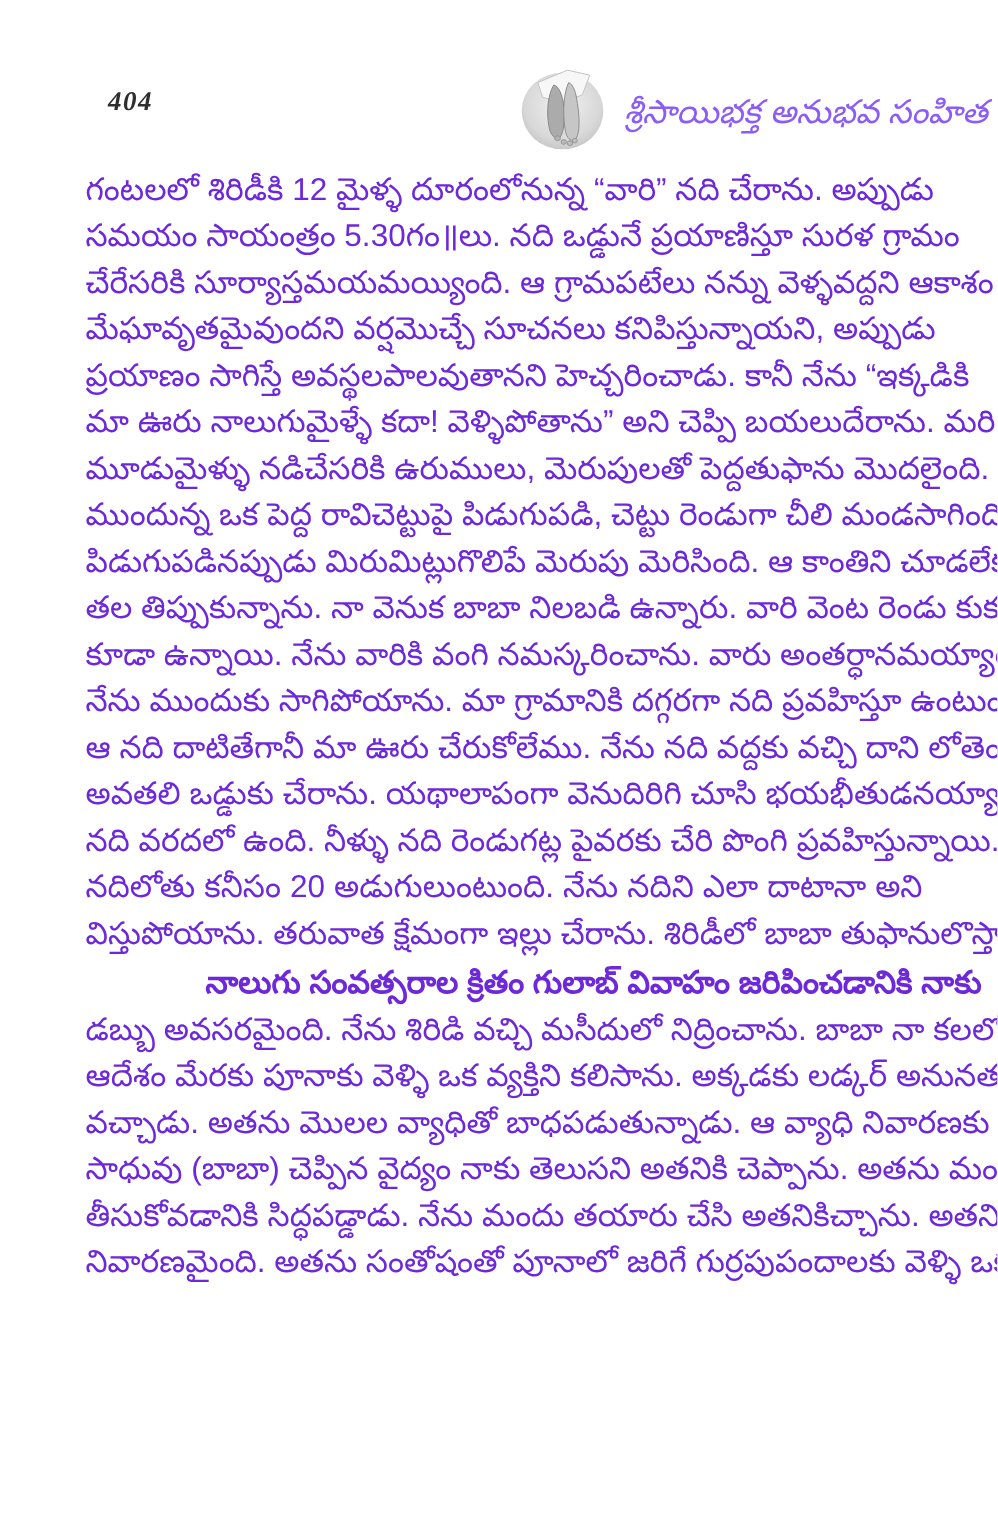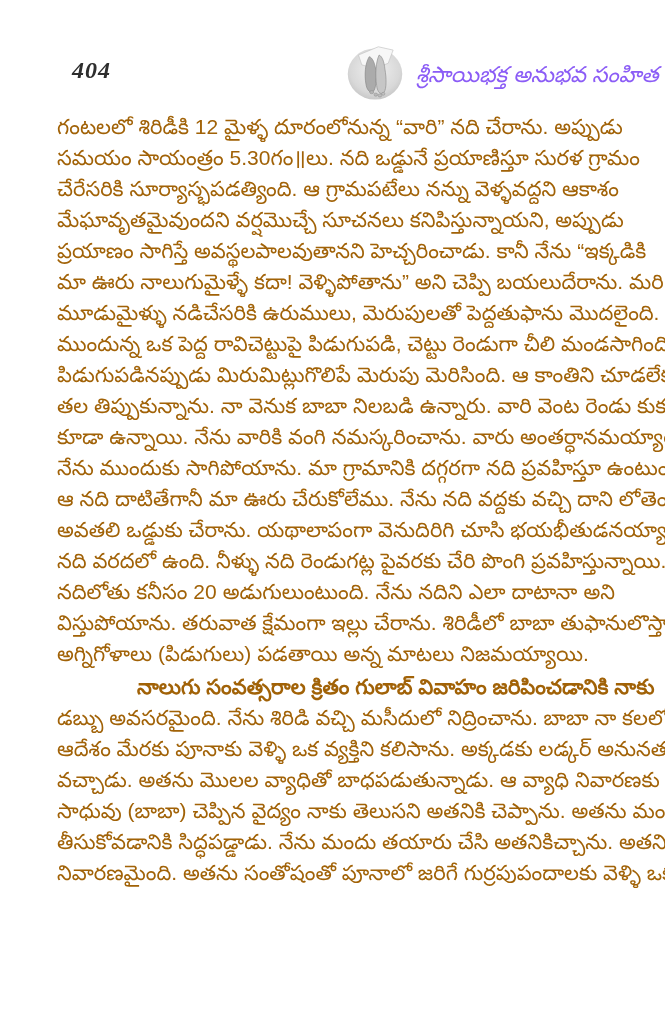--- a/index.html
+++ b/index.html
@@ -16,21 +16,21 @@
     font-family: "Liberation Sans", sans-serif;
   }
   
   .page-number {
     position: absolute;
     left: 72px;
     top: 57px;
     font-family: "Liberation Serif", serif;
     font-weight: bold;
     font-style: italic;
-    font-size: 24px;
+    font-size: 18px;
     letter-spacing: 1px;
     color: #2e2e2e;
   }
   .logo {
     position: absolute;
     left: 342px;
     top: 43px;
     width: 66px;
     height: 62px;
   }
@@ -46,21 +46,21 @@
     color: #8b5cf6;
     white-space: nowrap;
   }
   
   .body-text {
     position: absolute;
     left: 57px;
     top: 111px;
     width: 558px;
     font-size: 21px;
-    color: #a16207;
+    color: #6d28d9;
   }
   .para { margin: 0; }
   .para + .para { margin-top: 2px; }
   .line {
     height: 31px;
     line-height: 31px;
     text-align: justify;
     text-align-last: justify;
     white-space: nowrap;
     overflow: visible;
@@ -103,36 +103,35 @@
       <ellipse cx="50" cy="61" rx="2.0" ry="1.8" fill="#c1c1c1" stroke="#8a8a8a" stroke-width="0.6"></ellipse>
     </svg>
   </div>
 
   <div class="book-title">శ్రీసాయిభక్త అనుభవ సంహిత</div>
 
   <div class="body-text" id="paragraphs">
       <div class="para">
         <div class="line">గంటలలో శిరిడీకి 12 మైళ్ళ దూరంలోనున్న “వారి” నది చేరాను. అప్పుడు</div>
         <div class="line">సమయం సాయంత్రం 5.30గం॥లు. నది ఒడ్డునే ప్రయాణిస్తూ సురళ గ్రామం</div>
-        <div class="line">చేరేసరికి సూర్యాస్భపడత్యింది. ఆ గ్రామపటేలు నన్ను వెళ్ళవద్దని ఆకాశం</div>
+        <div class="line">చేరేసరికి సూర్యాస్తమయమయ్యింది. ఆ గ్రామపటేలు నన్ను వెళ్ళవద్దని ఆకాశం</div>
         <div class="line">మేఘావృతమైవుందని వర్షమొచ్చే సూచనలు కనిపిస్తున్నాయని, అప్పుడు</div>
         <div class="line">ప్రయాణం సాగిస్తే అవస్థలపాలవుతానని హెచ్చరించాడు. కానీ నేను “ఇక్కడికి</div>
         <div class="line">మా ఊరు నాలుగుమైళ్ళే కదా! వెళ్ళిపోతాను” అని చెప్పి బయలుదేరాను. మరి</div>
         <div class="line">మూడుమైళ్ళు నడిచేసరికి ఉరుములు, మెరుపులతో పెద్దతుఫాను మొదలైంది. నా</div>
         <div class="line">ముందున్న ఒక పెద్ద రావిచెట్టుపై పిడుగుపడి, చెట్టు రెండుగా చీలి మండసాగింది.</div>
         <div class="line">పిడుగుపడినప్పుడు మిరుమిట్లుగొలిపే మెరుపు మెరిసింది. ఆ కాంతిని చూడలేక</div>
         <div class="line">తల తిప్పుకున్నాను. నా వెనుక బాబా నిలబడి ఉన్నారు. వారి వెంట రెండు కుక్కలు</div>
         <div class="line">కూడా ఉన్నాయి. నేను వారికి వంగి నమస్కరించాను. వారు అంతర్ధానమయ్యారు.</div>
         <div class="line">నేను ముందుకు సాగిపోయాను. మా గ్రామానికి దగ్గరగా నది ప్రవహిస్తూ ఉంటుంది.</div>
         <div class="line">ఆ నది దాటితేగానీ మా ఊరు చేరుకోలేము. నేను నది వద్దకు వచ్చి దాని లోతెంతో</div>
         <div class="line">అవతలి ఒడ్డుకు చేరాను. యథాలాపంగా వెనుదిరిగి చూసి భయభీతుడనయ్యాను.</div>
         <div class="line">నది వరదలో ఉంది. నీళ్ళు నది రెండుగట్ల పైవరకు చేరి పొంగి ప్రవహిస్తున్నాయి.</div>
         <div class="line">నదిలోతు కనీసం 20 అడుగులుంటుంది. నేను నదిని ఎలా దాటానా అని</div>
         <div class="line">విస్తుపోయాను. తరువాత క్షేమంగా ఇల్లు చేరాను. శిరిడీలో బాబా తుఫానులొస్తాయి,</div>
-        <div class="line last">అగ్నిగోళాలు (పిడుగులు) పడతాయి అన్న మాటలు నిజమయ్యాయి.</div>
       </div>
       <div class="para">
         <div class="line indent">నాలుగు సంవత్సరాల క్రితం గులాబ్ వివాహం జరిపించడానికి నాకు</div>
         <div class="line">డబ్బు అవసరమైంది. నేను శిరిడి వచ్చి మసీదులో నిద్రించాను. బాబా నా కలలో</div>
         <div class="line">ఆదేశం మేరకు పూనాకు వెళ్ళి ఒక వ్యక్తిని కలిసాను. అక్కడకు లడ్కర్ అనునతడు</div>
         <div class="line">వచ్చాడు. అతను మొలల వ్యాధితో బాధపడుతున్నాడు. ఆ వ్యాధి నివారణకు ఒక</div>
         <div class="line">సాధువు (బాబా) చెప్పిన వైద్యం నాకు తెలుసని అతనికి చెప్పాను. అతను మందు</div>
         <div class="line">తీసుకోవడానికి సిద్ధపడ్డాడు. నేను మందు తయారు చేసి అతనికిచ్చాను. అతని వ్యాధి</div>
         <div class="line last">నివారణమైంది. అతను సంతోషంతో పూనాలో జరిగే గుర్రపుపందాలకు వెళ్ళి ఒక</div>
       </div>

